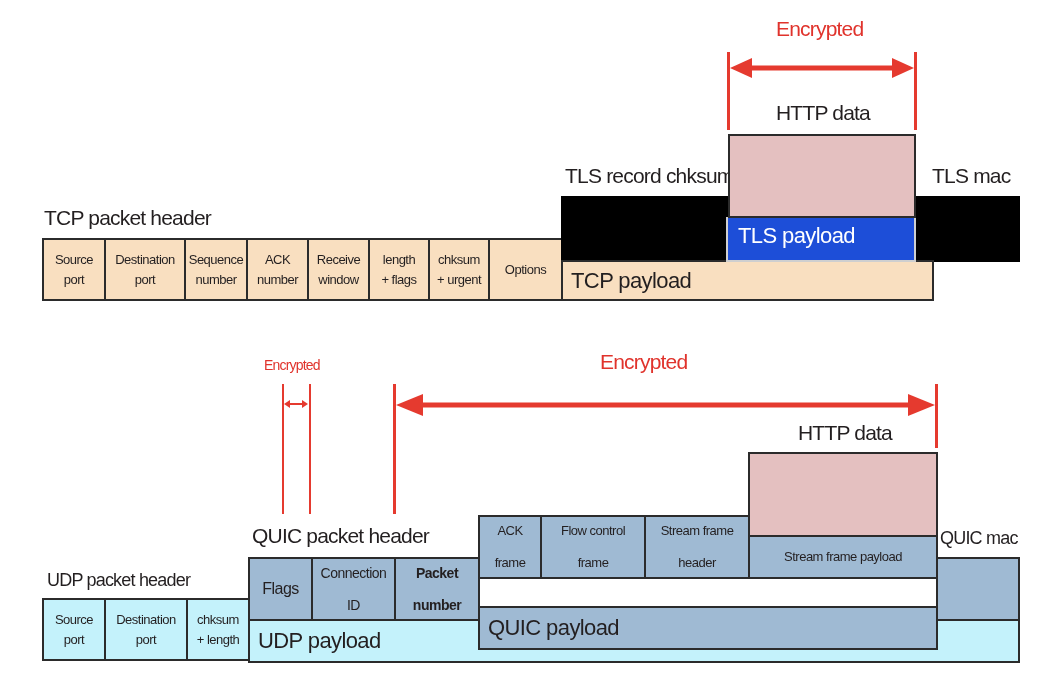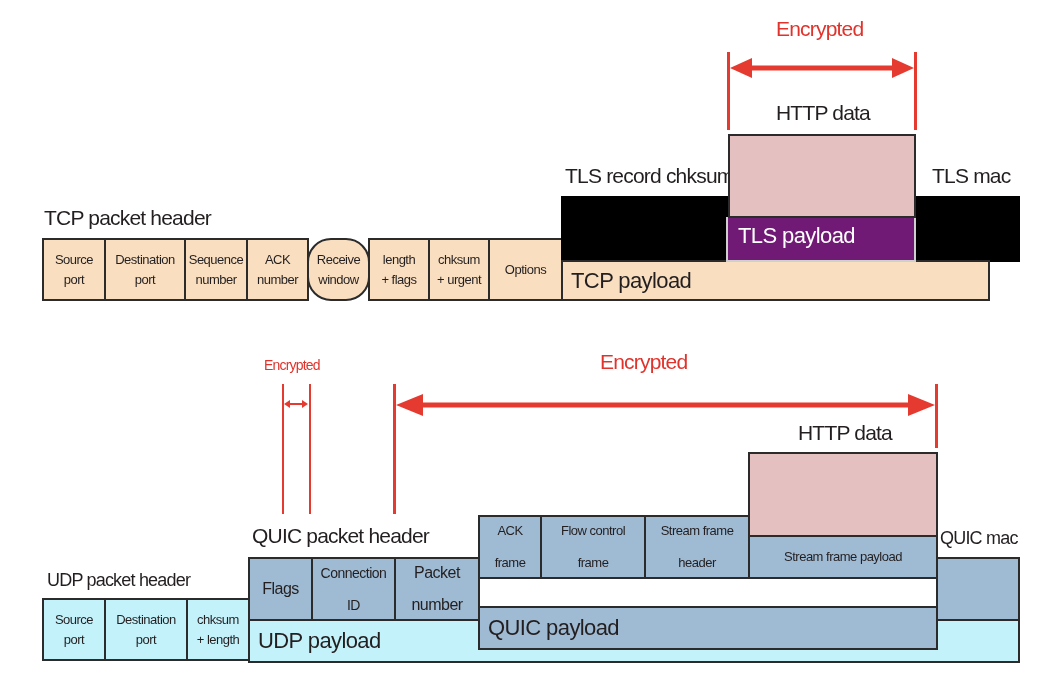--- a/index.html
+++ b/index.html
@@ -26,35 +26,35 @@
   <div class="lbl" style="left:28px;top:206px;margin-left:16px;">TCP packet header</div>
 
   <div class="cell tan" style="left:42px;top:238px;width:64px;height:63px;">Source
 port</div>
   <div class="cell tan" style="left:104px;top:238px;width:82px;height:63px;">Destination
 port</div>
   <div class="cell tan" style="left:184px;top:238px;width:64px;height:63px;">Sequence
 number</div>
   <div class="cell tan" style="left:246px;top:238px;width:63px;height:63px;">ACK
 number</div>
-  <div class="cell tan" style="left:307px;top:238px;width:63px;height:63px;border-radius:24px;">Receive
+  <div class="cell tan" style="left:307px;top:238px;width:63px;height:63px;">Receive
 window</div>
   <div class="cell tan" style="left:368px;top:238px;width:62px;height:63px;">length
 + flags</div>
   <div class="cell tan" style="left:428px;top:238px;width:62px;height:63px;">chksum
 + urgent</div>
   <div class="cell tan" style="left:488px;top:238px;width:75px;height:63px;">Options</div>
 
   <div class="abs blk" style="left:561px;top:196px;width:459px;height:66px;"></div>
-  <div class="cell tan big" style="left:561px;top:260px;width:429px;height:41px;">TCP payload</div>
+  <div class="cell tan big" style="left:561px;top:260px;width:373px;height:41px;">TCP payload</div>
 
   <div class="lbl" style="left:565px;top:164px;">TLS record chksum</div>
   <div class="lbl" style="left:932px;top:164px;">TLS mac</div>
 
-  <div class="abs" style="left:726px;top:217px;width:190px;height:45px;border:2px solid #cfcfcf;border-top:none;background:#701a75;color:#fff;font-size:22px;letter-spacing:-0.6px;padding:6px 0 0 10px;">TLS payload</div>
+  <div class="abs" style="left:726px;top:217px;width:190px;height:45px;border:2px solid #cfcfcf;border-top:none;background:#1d4ed8;color:#fff;font-size:22px;letter-spacing:-0.6px;padding:6px 0 0 10px;">TLS payload</div>
   <div class="abs pink" style="left:728px;top:134px;width:188px;height:84px;border:2px solid #2b2b2b;"></div>
   <div class="lbl" style="left:776px;top:101px;">HTTP data</div>
 
   <div class="lbl red" style="left:776px;top:17px;">Encrypted</div>
   <div class="vline" style="left:727px;top:52px;height:78px;"></div>
   <div class="vline" style="left:914px;top:52px;height:78px;"></div>
   <svg class="abs" style="left:728px;top:56px;" width="188" height="24">
     <line x1="16" y1="12" x2="172" y2="12" stroke="#e53a2f" stroke-width="5"></line>
     <polygon points="2,12 24,2 24,22" fill="#e53a2f"></polygon>
     <polygon points="186,12 164,2 164,22" fill="#e53a2f"></polygon>
@@ -69,21 +69,21 @@
   <div class="cell cyan" style="left:104px;top:598px;width:84px;height:63px;">Destination
 port</div>
   <div class="cell cyan" style="left:186px;top:598px;width:64px;height:63px;">chksum
 + length</div>
   <div class="cell cyan big" style="left:248px;top:619px;width:772px;height:44px;">UDP payload</div>
 
   <div class="lbl" style="left:252px;top:524px;">QUIC packet header</div>
   <div class="cell blue" style="left:248px;top:557px;width:65px;height:64px;font-size:16px;">Flags</div>
   <div class="cell blue" style="left:311px;top:557px;width:85px;height:64px;line-height:32px;font-size:14px;">Connection
 ID</div>
-  <div class="cell blue" style="left:394px;top:557px;width:86px;height:64px;line-height:32px;font-size:16px;">Packet
+  <div class="cell blue" style="left:394px;top:557px;width:86px;height:64px;line-height:32px;font-size:14px;font-weight:bold;">Packet
 number</div>
 
   <div class="cell blue" style="left:478px;top:515px;width:64px;height:64px;line-height:32px;">ACK
 frame</div>
   <div class="cell blue" style="left:540px;top:515px;width:106px;height:64px;line-height:32px;">Flow control
 frame</div>
   <div class="cell blue" style="left:644px;top:515px;width:106px;height:64px;line-height:32px;">Stream frame
 header</div>
   <div class="cell blue" style="left:748px;top:535px;width:190px;height:44px;">Stream frame payload</div>
   <div class="cell blue big" style="left:478px;top:577px;width:460px;height:44px;margin-top:29px;">QUIC payload</div>

